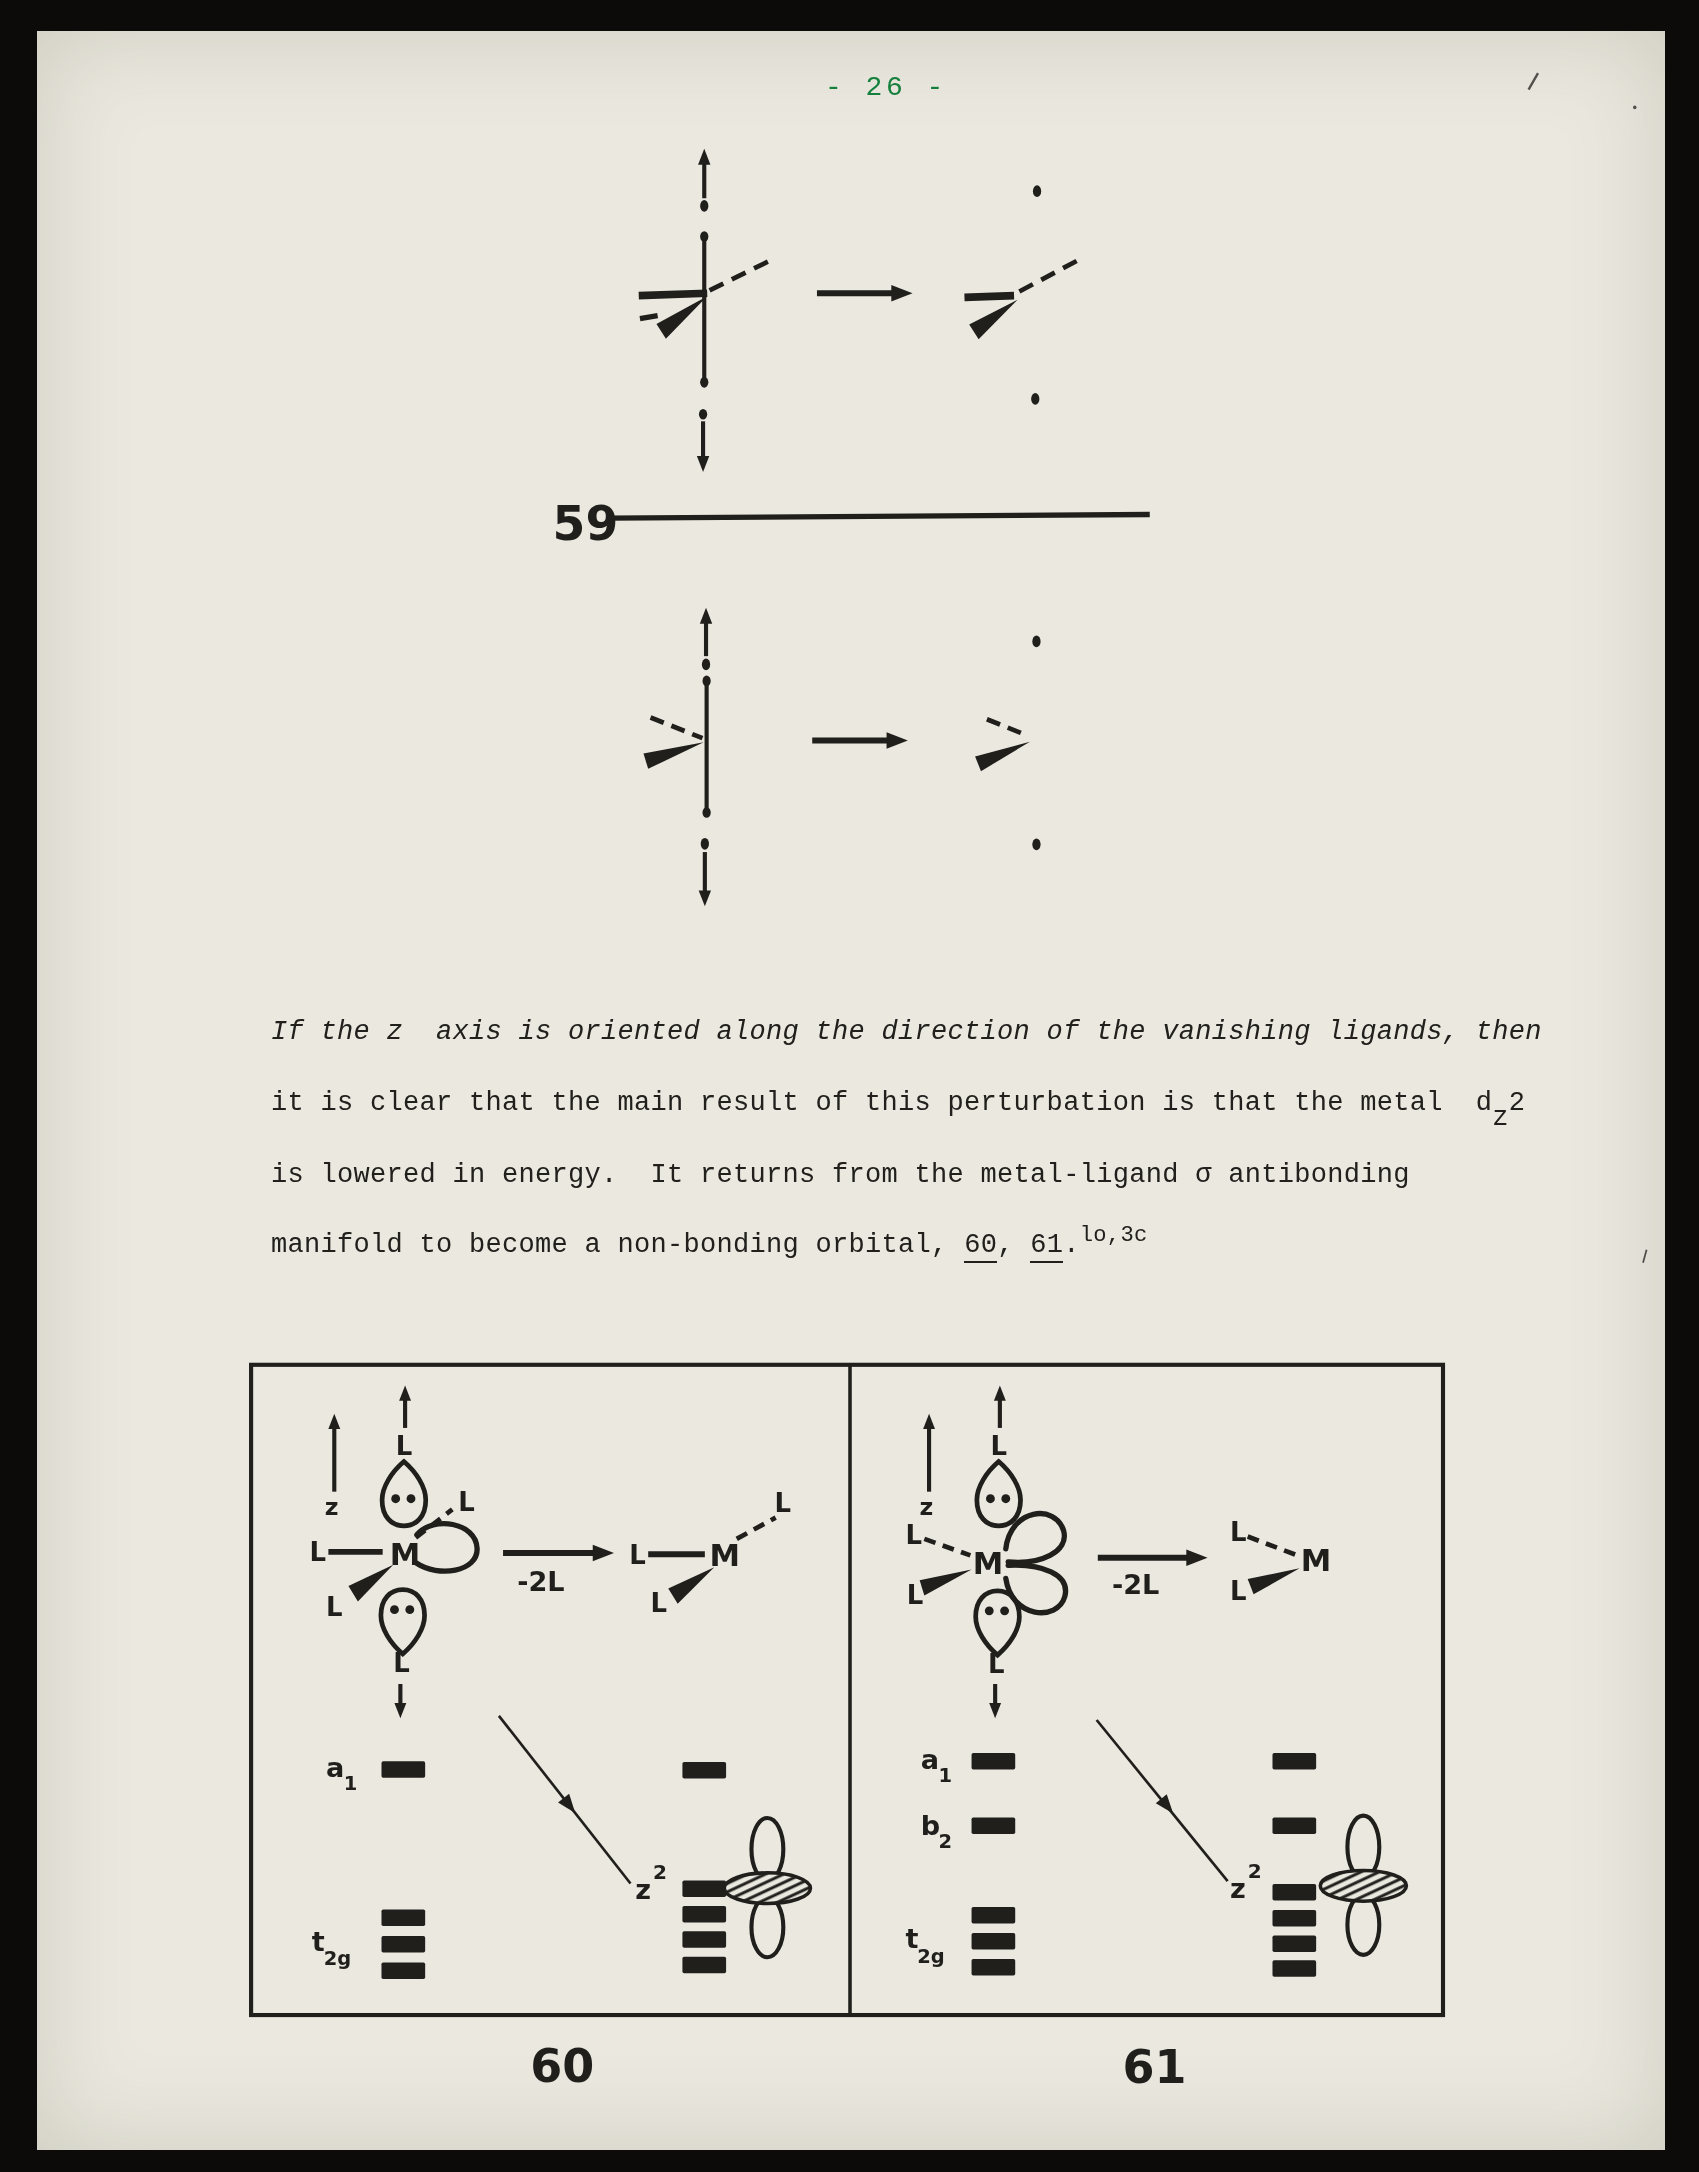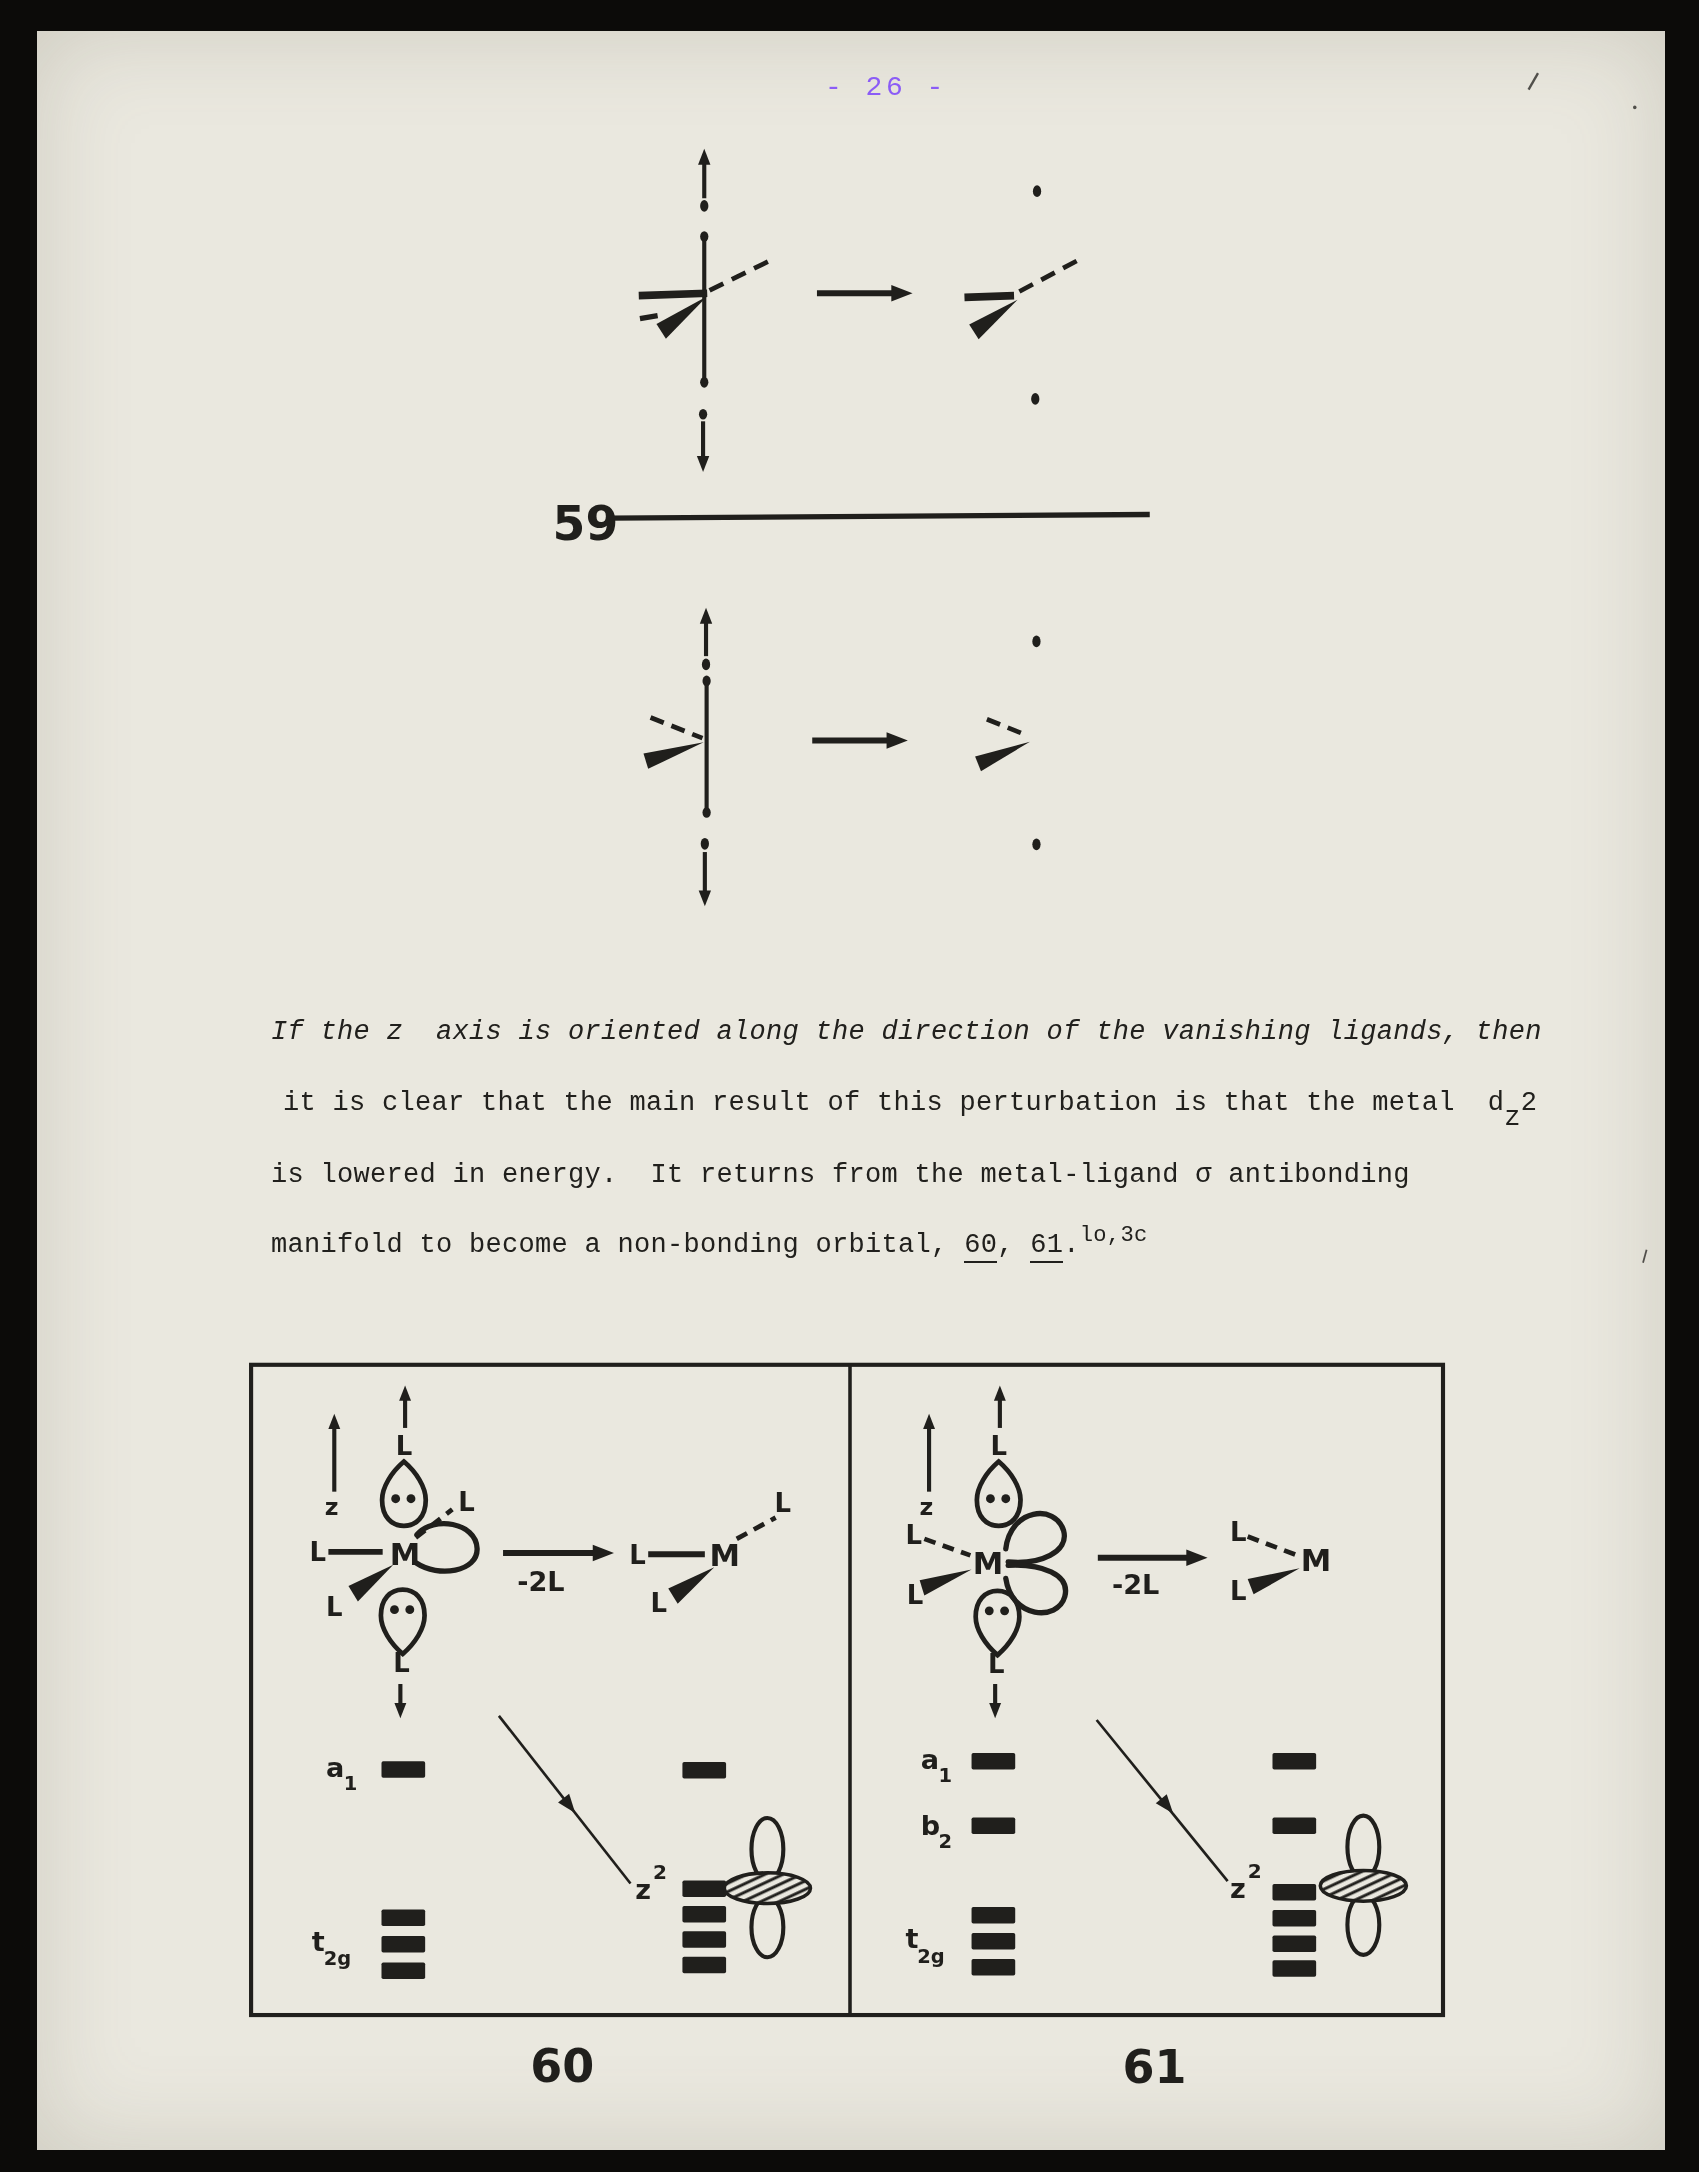--- a/index.html
+++ b/index.html
@@ -10,29 +10,29 @@
     font-family:"Liberation Mono", monospace;
     overflow:hidden;
   }
   .paper {
     position:absolute; left:37px; top:31px; width:1628px; height:2119px;
     background:#eae8df;
     box-shadow: inset 0 0 94px rgba(110,105,88,.22);
   }
   .pagenum {
     position:absolute; top:72px; left:825px;
-    font-size:28px; color:#8b5cf6; letter-spacing:3.5px; white-space:pre;
+    font-size:28px; color:#15803d; letter-spacing:3.5px; white-space:pre;
   }
   .tline {
     position:absolute; left:271px;
     font-size:27px; line-height:1.2; color:#21201d;
     white-space:pre; letter-spacing:0.3px;
   }
   .tline1 { top:1016px;font-style:italic; }
-  .tline2 { top:1087px;margin-left:12px; }
+  .tline2 { top:1087px; }
   .tline3 { top:1159px; }
   .tline4 { top:1229px; }
   .tsub { position:relative; top:0.55em; }
   .tsup { position:relative; top:-0.5em; font-size:0.82em; }
   .tref { border-bottom:2.4px solid #21201d; padding-bottom:0.6px; }
   svg.overlay { position:absolute; left:0; top:0; }
   svg text {
     fill:#201f1c;
     font-family:"DejaVu Sans", sans-serif;
     font-weight:bold;

